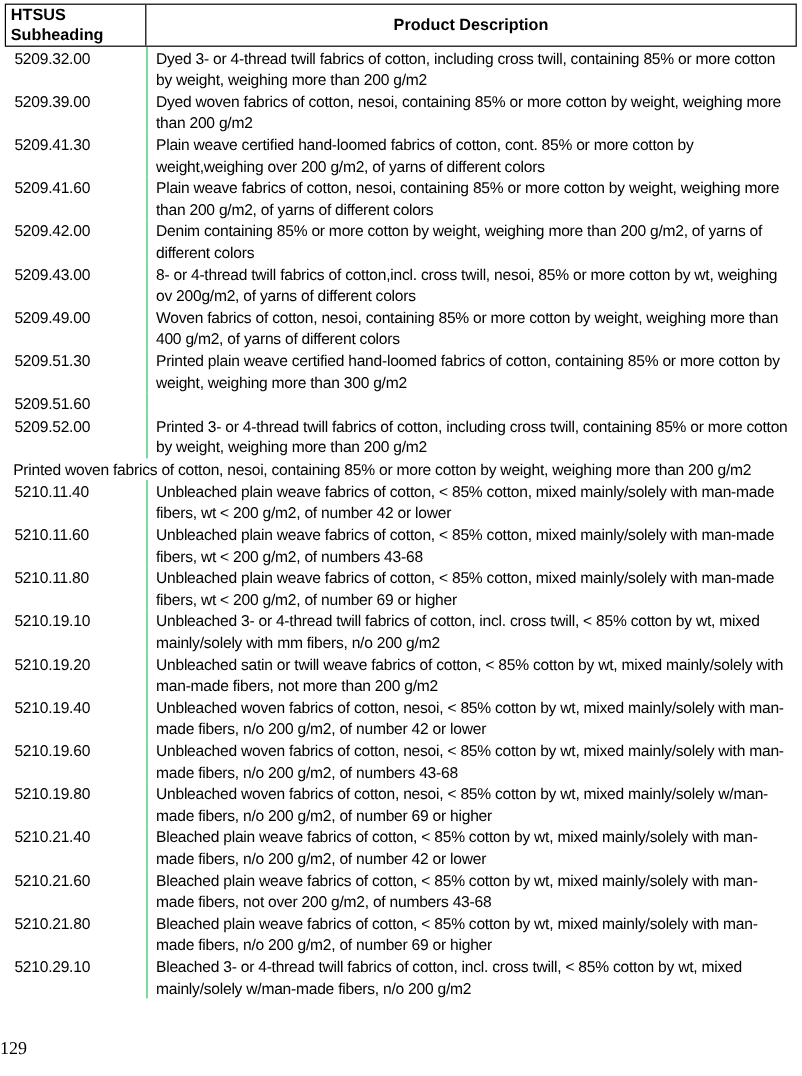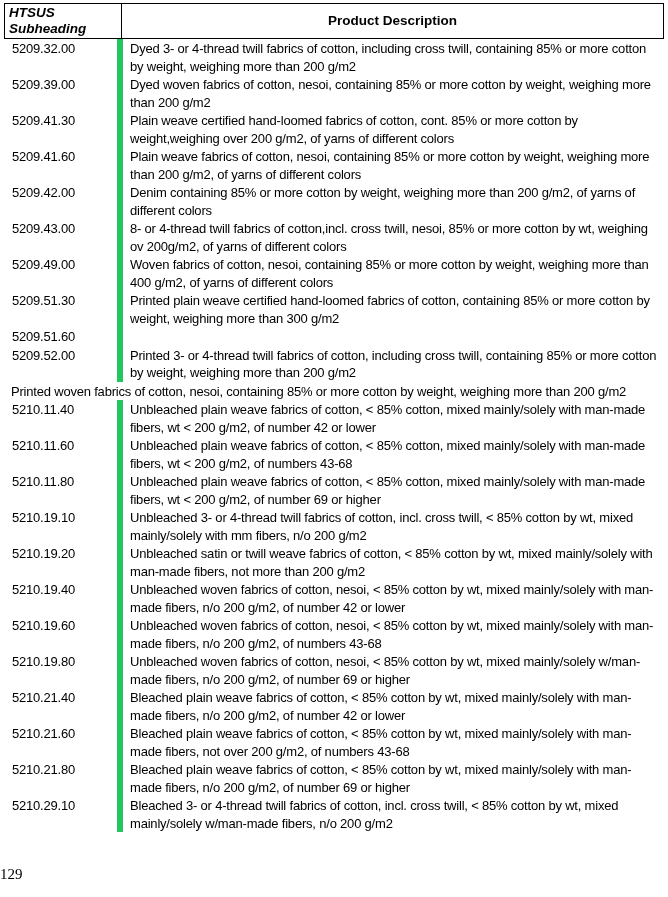--- a/index.html
+++ b/index.html
@@ -34,21 +34,20 @@
   }
   .th.col1 {
     width: 117px;
     box-sizing: border-box;
     border-right: 1px solid #000;
     padding: 1px 2px 1px 4px;
     font-size: 13.5px;
     line-height: 16px;
     display: flex;
     align-items: center;
-    font-style: italic;
   }
   .th.col2 {
     flex: 1;
     display: flex;
     align-items: center;
     justify-content: center;
     font-size: 13.5px;
     line-height: 16px;
   }
   
@@ -60,21 +59,21 @@
     align-items: stretch;
   }
   .td {
     font-size: 13px;
     line-height: 17.5px;
     letter-spacing: -0.2px;
   }
   .td.col1 {
     width: 119px;
     box-sizing: border-box;
-    border-right: 6px solid #22c55e;
+    border-right: 1px solid #22c55e;
     padding: 1px 2px 0 8px;
     flex-shrink: 0;
   }
   .td.col2 {
     flex: 1;
     padding: 1px 2px 0 7px;
   }
   .page-number {
     position: absolute;
     left: 0;

